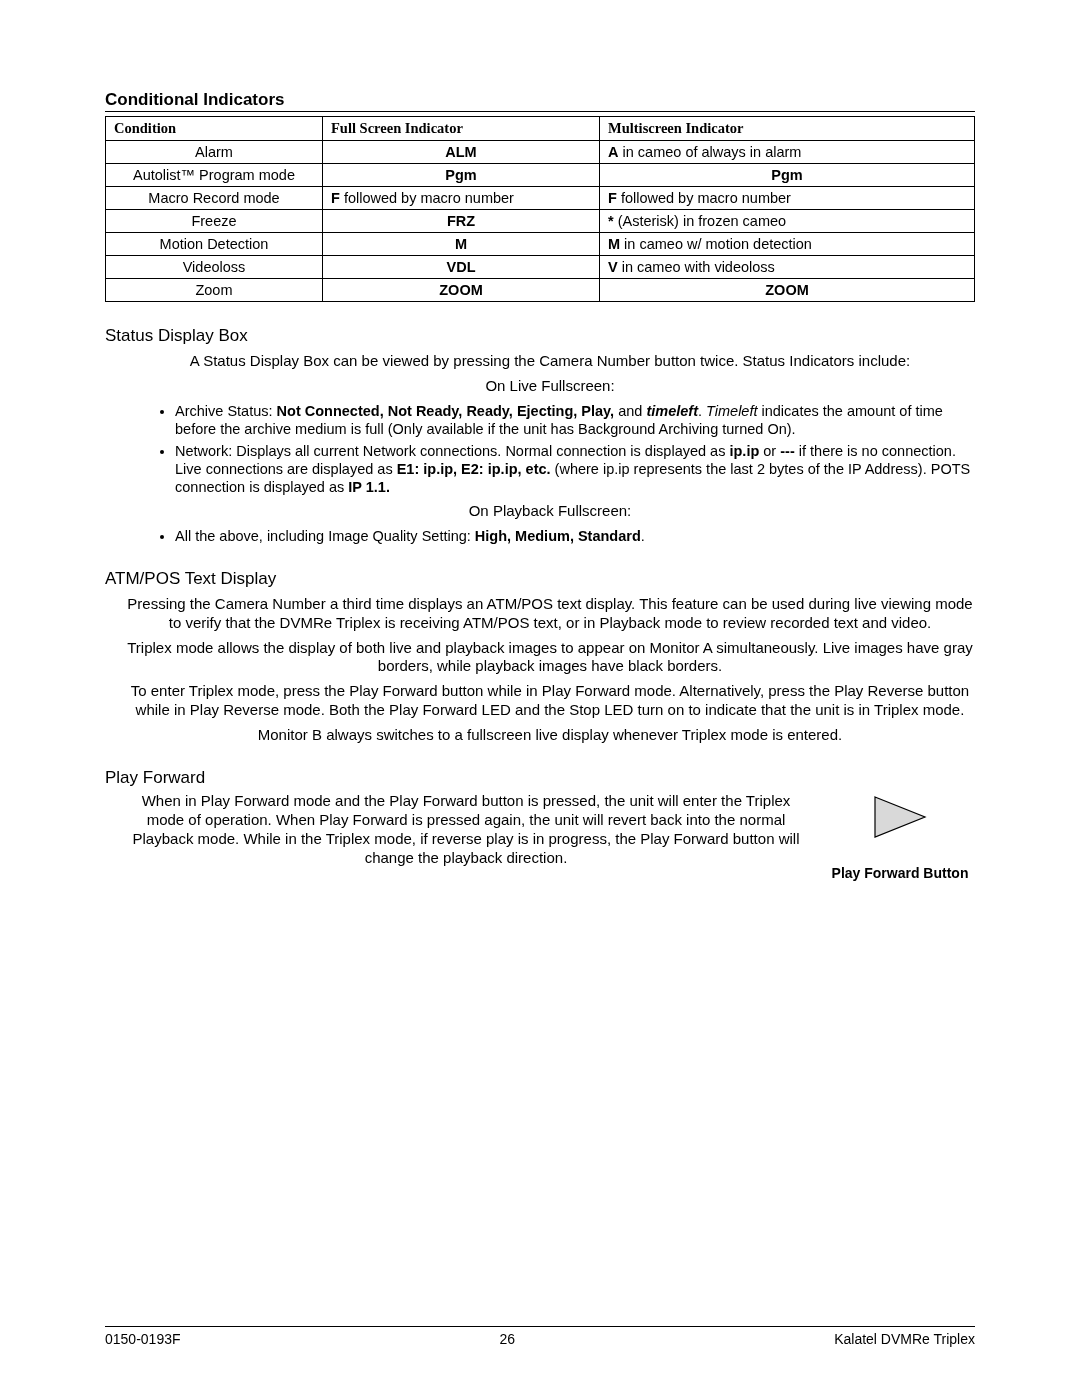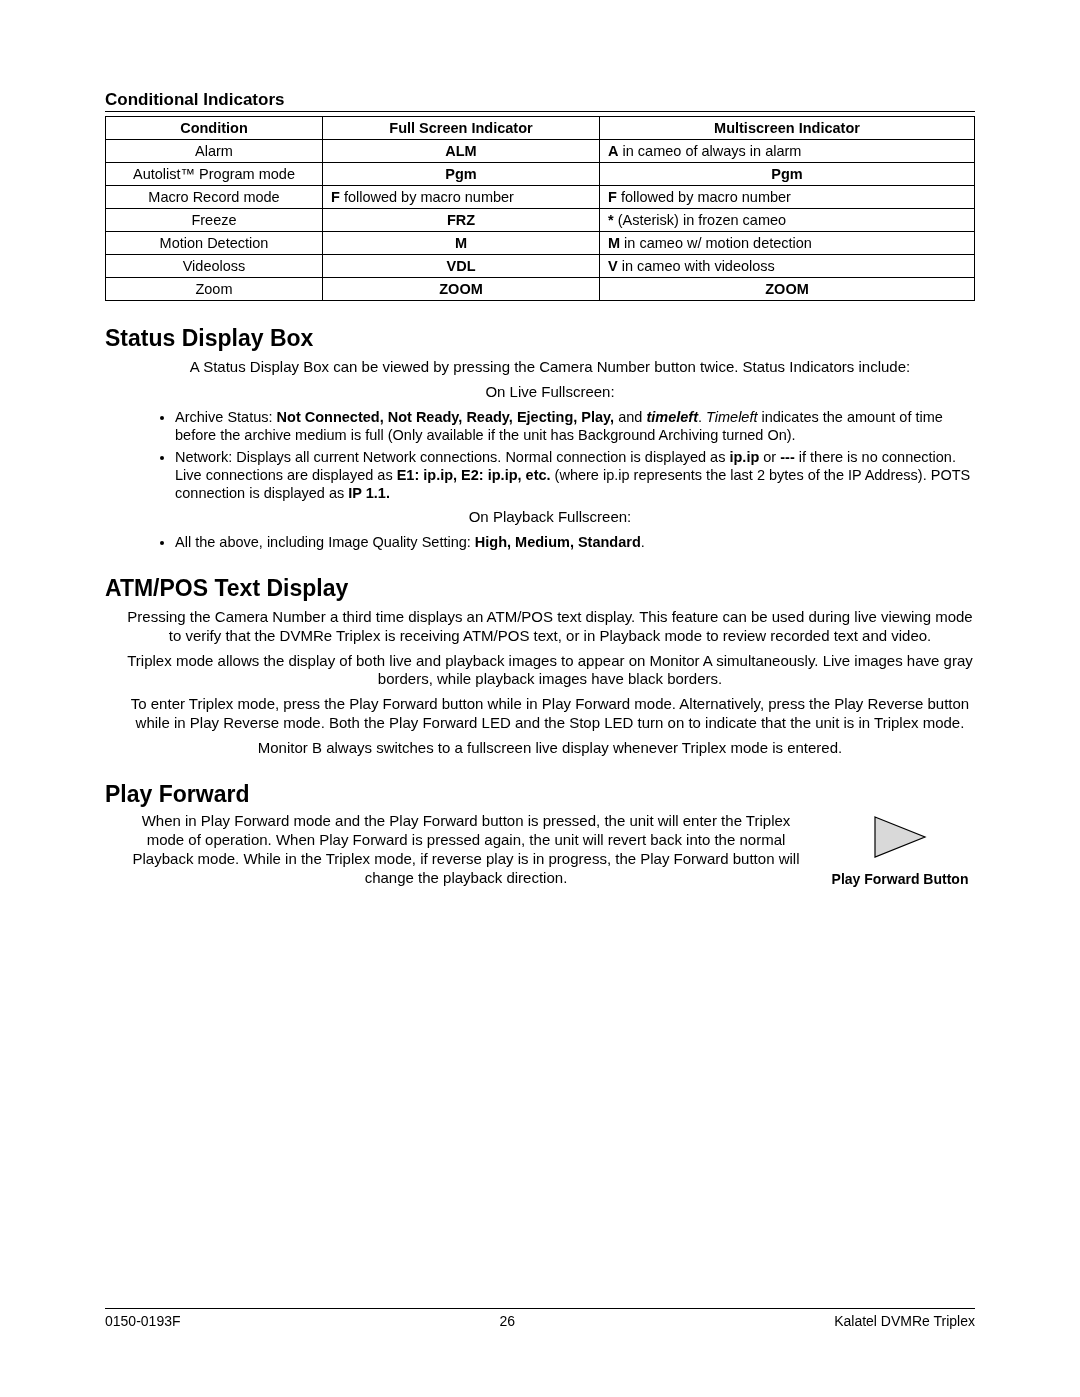--- a/index.html
+++ b/index.html
@@ -18,39 +18,39 @@
     position: relative;
   }
   h3.sec {
     font-size: 17px;
     font-weight: bold;
     border-bottom: 1.5px solid #000;
     margin: 0 0 4px 0;
     padding-bottom: 1px;
   }
   h3.sub {
-    font-size: 23px;
-    font-weight: bold;
+    font-size: 17px;
+    font-weight: normal;
     margin: 24px 0 4px 0;
   }
   table.cond {
     border-collapse: collapse;
     width: 100%;
     margin: 2px 0 0 0;
   }
   table.cond th, table.cond td {
     border: 1px solid #000;
     padding: 3px 8px;
     font-size: 14.5px;
     vertical-align: top;
   }
   table.cond th {
-    font-family: Liberation Sans, sans-serif;
+    font-family: Liberation Serif, serif;
     font-weight: bold;
-    text-align: center;
+    text-align: left;
   }
   table.cond td.c { text-align: center; }
   table.cond td.l { text-align: left; }
   .body-indent {
     margin-left: 20px;
   }
   p { margin: 6px 0; line-height: 1.25; text-align: center; }
   ul { margin: 4px 0 4px 50px; padding: 0; }
   ul li { margin: 4px 0; line-height: 1.25; font-size: 14.5px; }
   h2.big {
@@ -69,21 +69,21 @@
     width: 150px;
     text-align: center;
     font-family: Arial, sans-serif;
     font-weight: bold;
     font-size: 14px;
   }
   .footer {
     position: absolute;
     left: 105px;
     right: 105px;
-    bottom: 68px;
+    bottom: 50px;
     border-top: 1.5px solid #000;
     padding-top: 4px;
     font-size: 14px;
     display: flex;
     justify-content: space-between;
   }
 </style>
 </head>
 <body>
 
@@ -169,21 +169,21 @@
 
   <h3 class="sub">Play Forward</h3>
   <div class="body-indent play-row">
     <div class="play-text">
       <p style="margin-top:0">When in Play Forward mode and the Play Forward button is pressed, the unit will enter the Triplex mode of operation. When Play Forward is pressed again, the unit will revert back into the normal Playback mode. While in the Triplex mode, if reverse play is in progress, the Play Forward button will change the playback direction.</p>
     </div>
     <div class="play-fig">
       <svg width="60" height="50" viewBox="0 0 60 50">
         <polygon points="5,5 55,25 5,45" fill="#d9d9d9" stroke="#000" stroke-width="1.2"></polygon>
       </svg>
-      <div style="margin-top:6px">Play Forward Button</div>
+      <div style="margin-top:20px">Play Forward Button</div>
     </div>
   </div>
 
   <div class="footer">
     <span>0150-0193F</span>
     <span>26</span>
     <span>Kalatel DVMRe Triplex</span>
   </div>
 
 </div>

